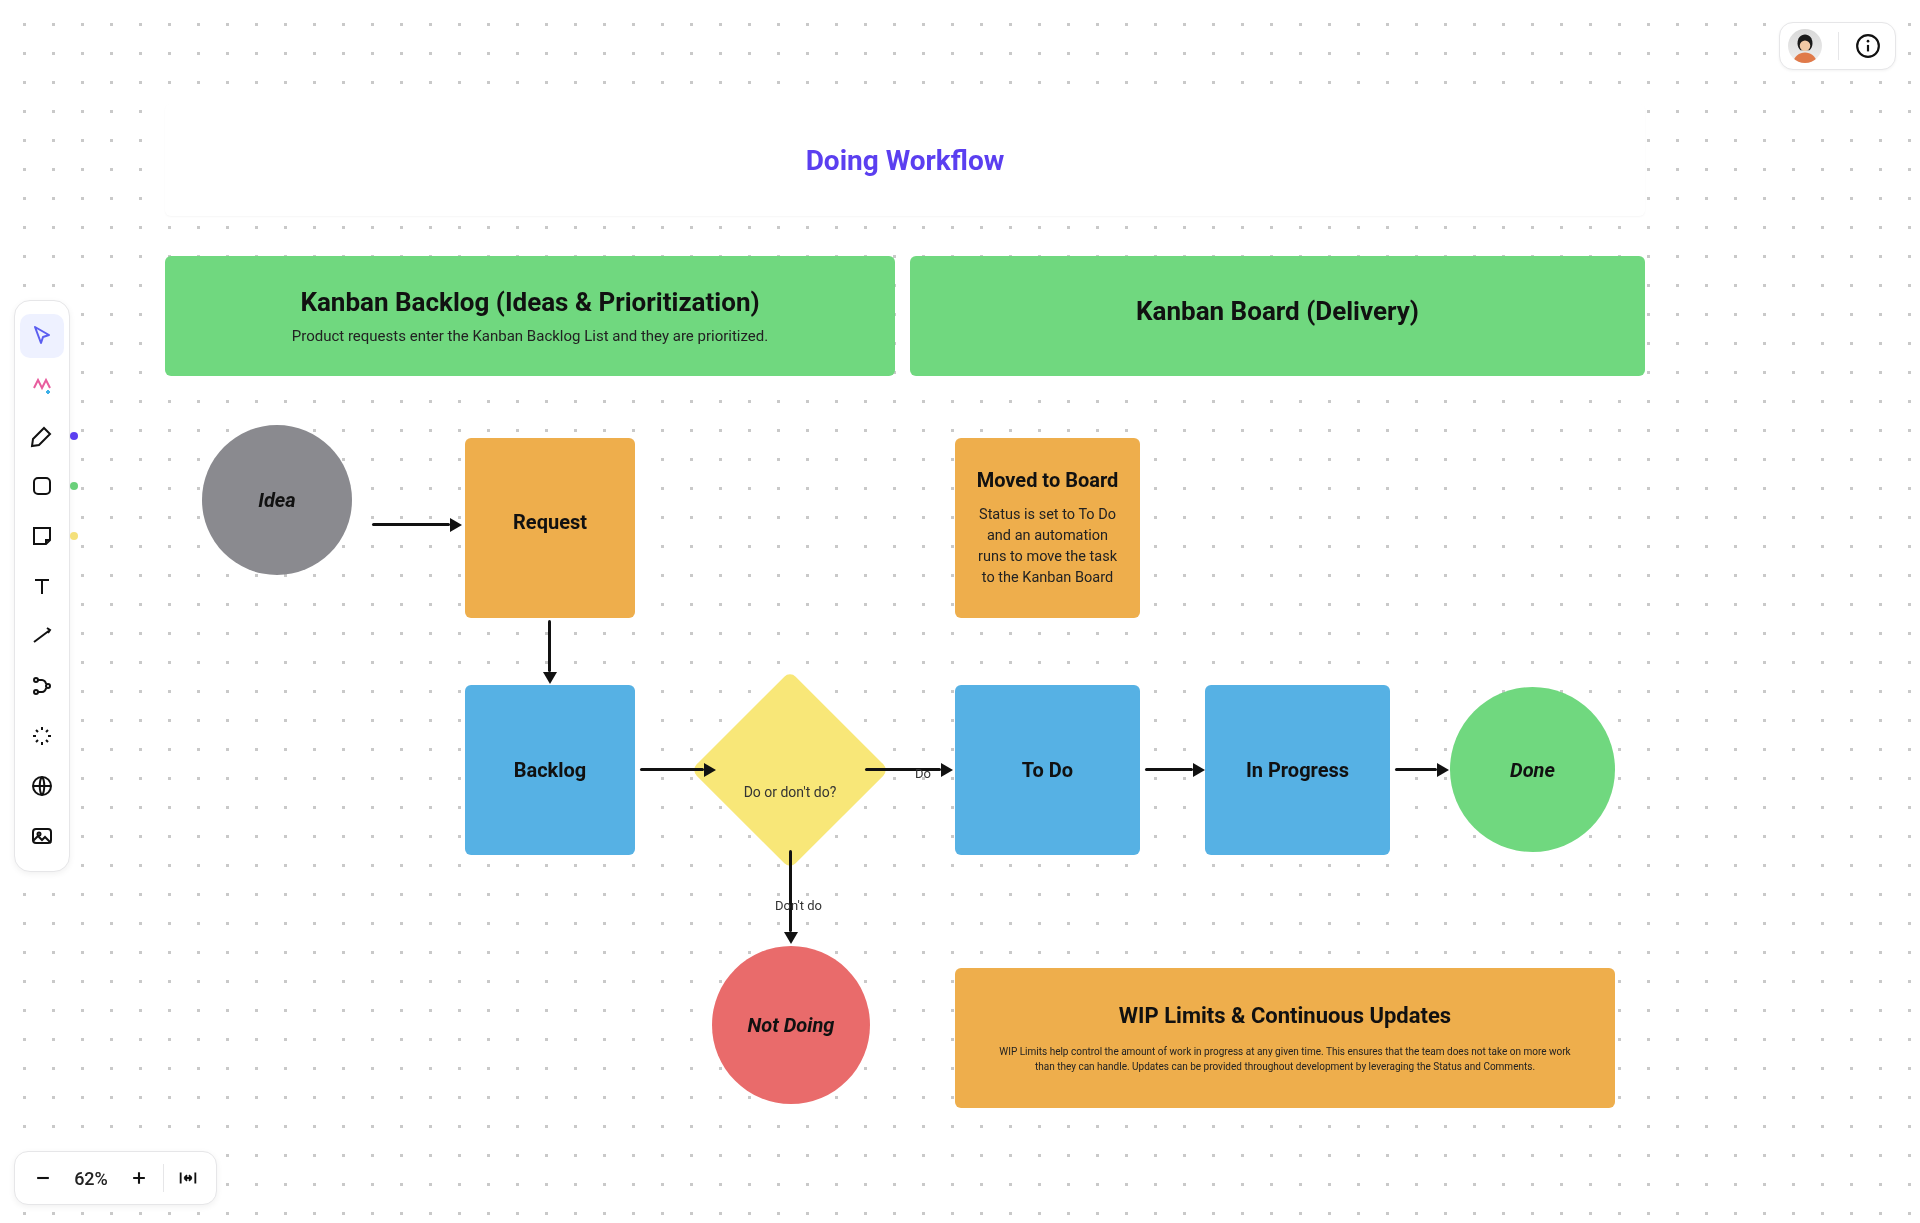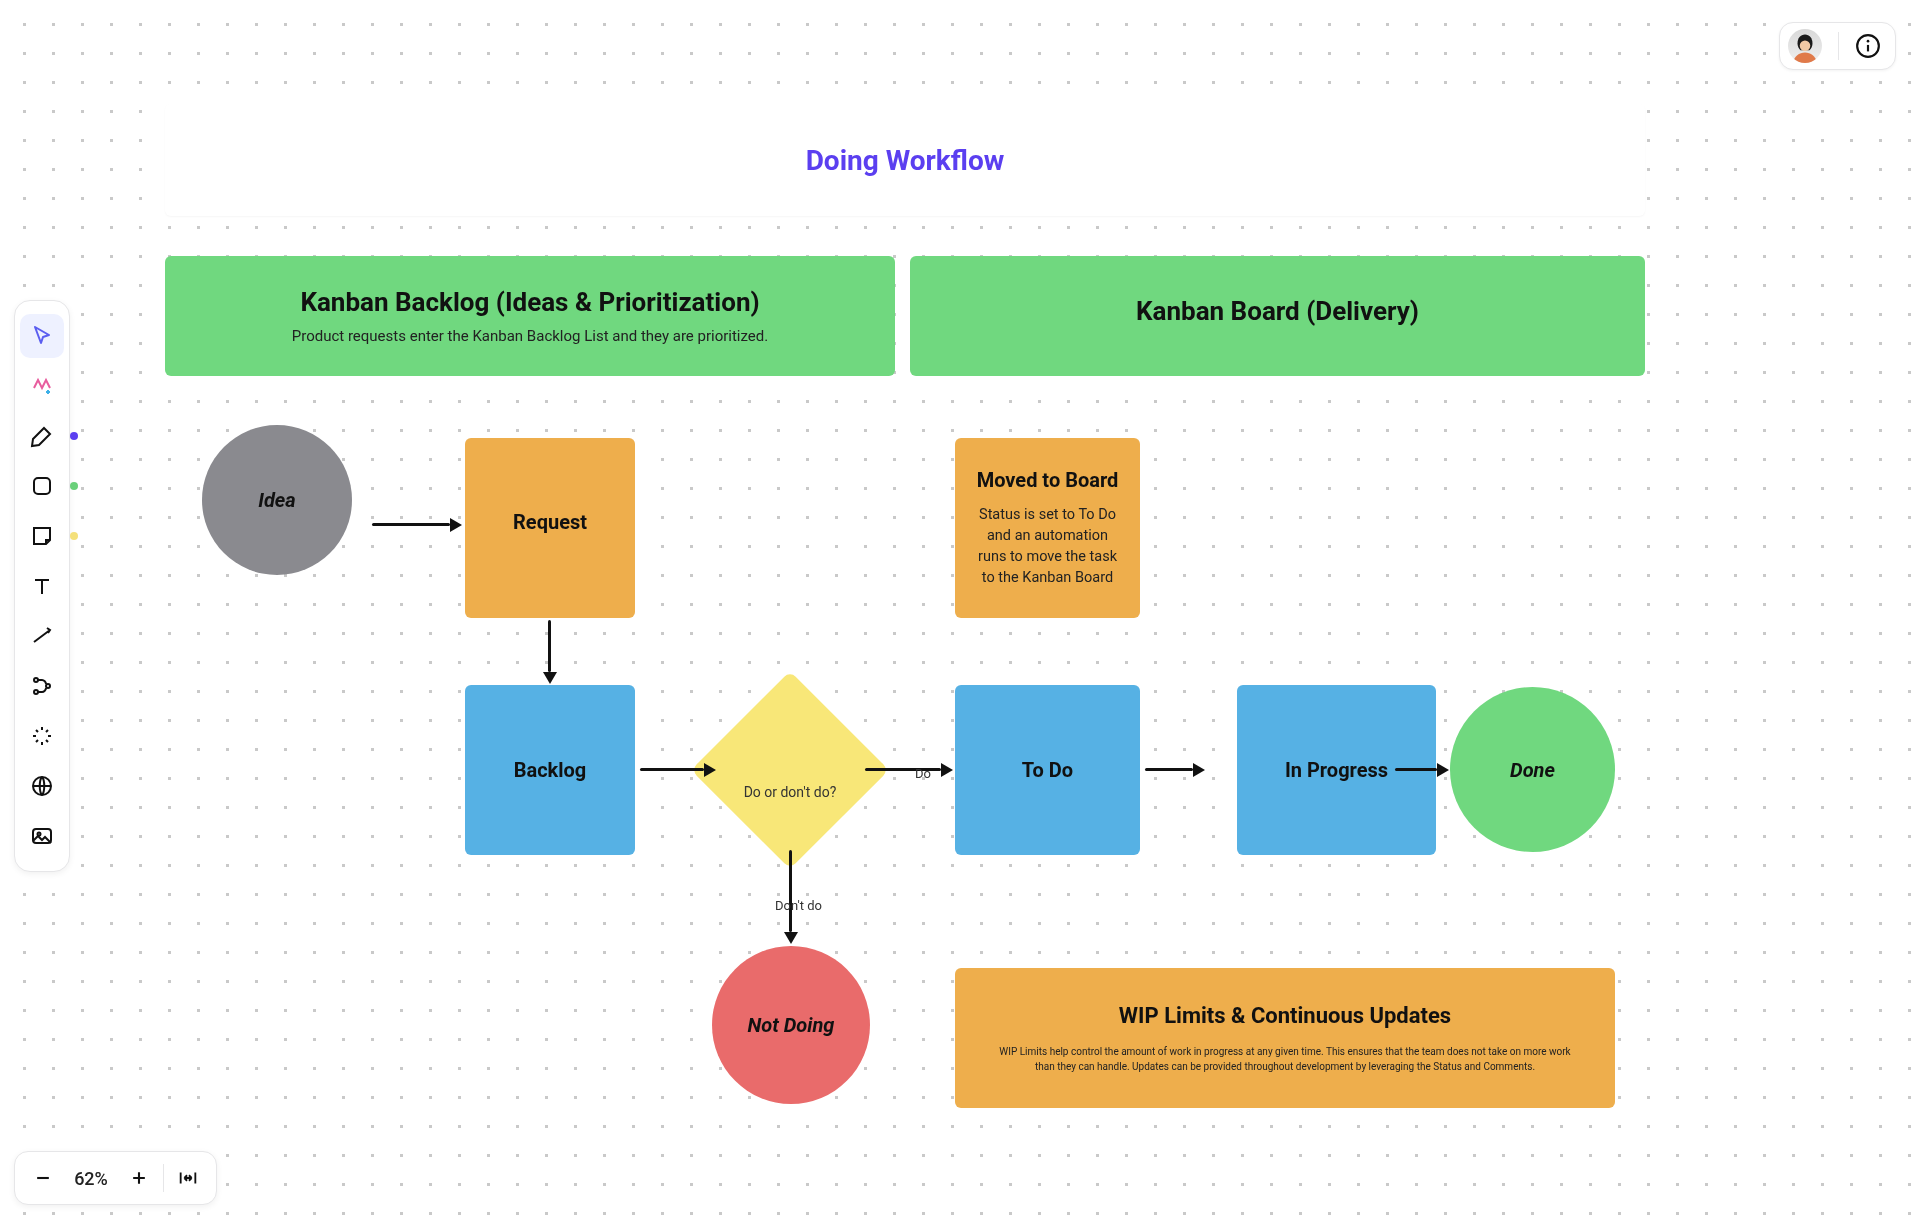--- a/index.html
+++ b/index.html
@@ -331,21 +331,21 @@
 
 <div class="shape diamond" style="left:720px; top:700px; width:140px; height:140px;">
   <div class="diamond-inner"></div>
   <div class="diamond-text">Do or don't do?</div>
 </div>
 
 <div class="shape rect" style="left:955px; top:685px; width:185px; height:170px;">
   <span class="label">To Do</span>
 </div>
 
-<div class="shape rect" style="left:1205px; top:685px; width:199px; height:170px;margin-left:32px;">
+<div class="shape rect" style="left:1205px; top:685px; width:185px; height:170px;">
   <span class="label">In Progress</span>
 </div>
 
 <div class="shape circle" style="left:1450px; top:687px; width:165px; height:165px; background:#70d87f;">
   <span class="label">Done</span>
 </div>
 
 <div class="shape circle" style="left:712px; top:946px; width:158px; height:158px; background:#e96b6b;">
   <span class="label" style="color:#111;">Not Doing</span>
 </div>

